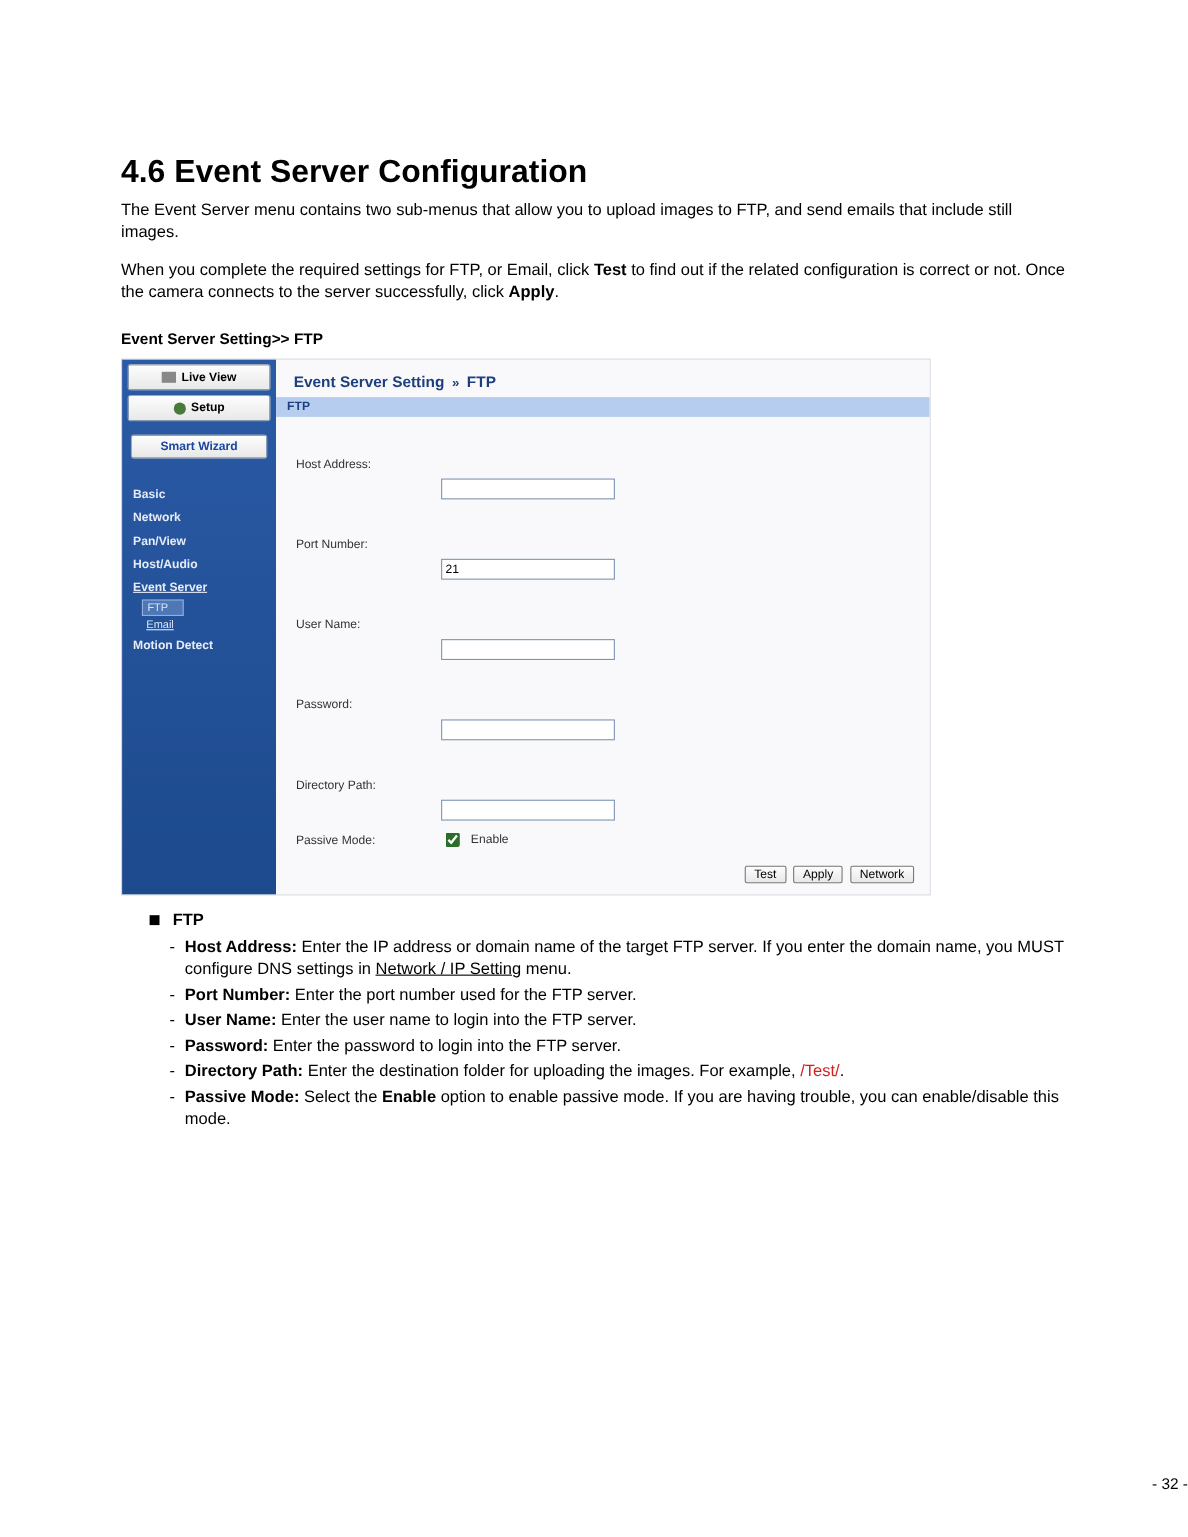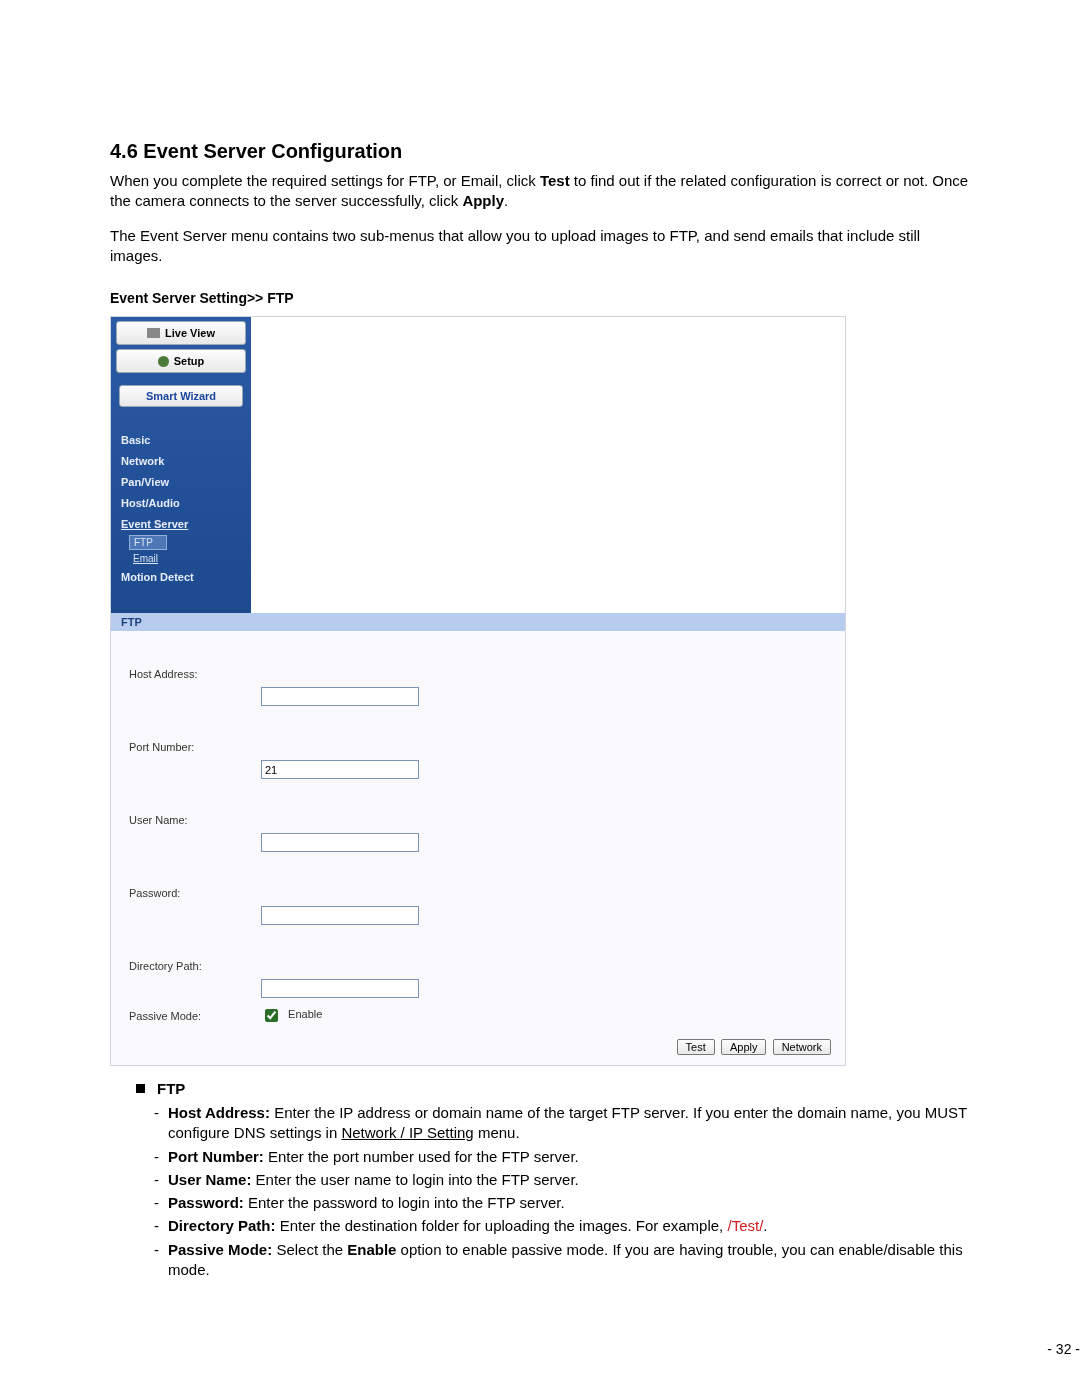--- a/index.html
+++ b/index.html
@@ -12,21 +12,21 @@
   }
   .page {
     width: 1080px;
     margin: 0 auto;
     padding: 140px 110px 0 110px;
     box-sizing: border-box;
     position: relative;
     height: 1397px;
   }
   h2.section-title {
-    font-size: 20px;
+    font-size: 29px;
     font-weight: bold;
     margin: 0 0 8px 0;
   }
   p.body-text {
     margin: 0 0 14px 0;
     line-height: 1.35;
   }
   p.body-text b { font-weight: bold; }
   h3.sub-title {
     font-size: 14px;
@@ -34,21 +34,20 @@
     margin: 24px 0 10px 0;
   }
 
   
   .config-panel {
     width: 734px;
     display: flex;
     border: 1px solid #cfd4dd;
     font-family: Verdana, Arial, sans-serif;
     margin-bottom: 14px;
-    flex-direction: column;
   }
   .sidebar {
     width: 140px;
     background: linear-gradient(#2b5aa6, #1d4a8d);
     color: #fff;
     padding-bottom: 26px;
   }
   .side-btn {
     display: flex;
     align-items: center;
@@ -189,25 +188,25 @@
     font-size: 14px;
   }
 </style>
 </head>
 <body>
 
 <div class="page">
 
   <h2 class="section-title">4.6  Event Server Configuration</h2>
 
+  <p class="body-text">The Event Server menu contains two sub-menus that allow you to upload images to FTP, and send emails that include still images.</p>
+
   <p class="body-text">
     <span>When you complete the required settings for FTP, or Email, click </span><b>Test</b><span> to find out if the related configuration is correct or not. Once the camera connects to the server successfully, click </span><b>Apply</b><span>.</span>
   </p>
-
-  <p class="body-text">The Event Server menu contains two sub-menus that allow you to upload images to FTP, and send emails that include still images.</p>
 
   <h3 class="sub-title">Event Server Setting&gt;&gt; FTP</h3>
 
   <div class="config-panel">
     <div class="sidebar">
       <div class="side-btn">
         <span class="camera-icon"></span>
         <span>Live View</span>
       </div>
       <div class="side-btn">
@@ -220,20 +219,25 @@
       <div class="nav-item">Network</div>
       <div class="nav-item">Pan/View</div>
       <div class="nav-item">Host/Audio</div>
       <div class="nav-item active">Event Server</div>
       <div class="nav-sub current">FTP</div>
       <div class="nav-sub">Email</div>
       <div class="nav-item">Motion Detect</div>
     </div>
 
     <div class="content">
+      <div class="content-title">
+        <span>Event Server Setting</span>
+        <span class="crumb-arrow">»</span>
+        <span>FTP</span>
+      </div>
       <div class="section-bar">FTP</div>
 
       <table class="form-table">
         <tbody>
             <tr>
           <td class="lbl">Host Address:</td>
           <td><input class="txt-input" value="" style=""></td>
         </tr>
         <tr>
           <td class="lbl">Port Number:</td>

